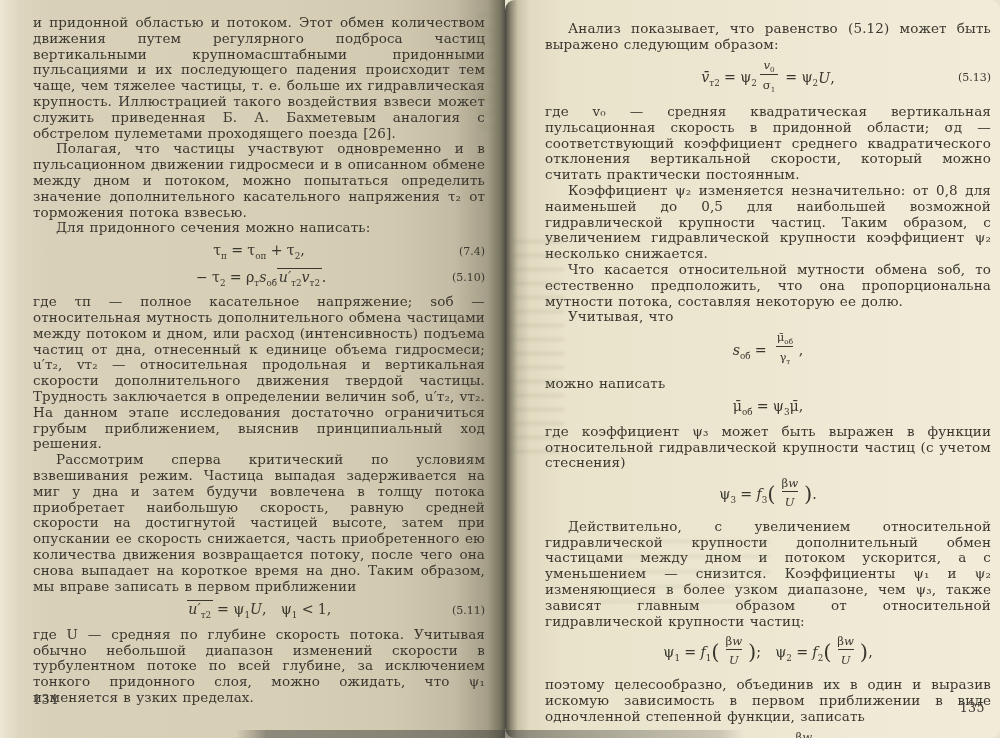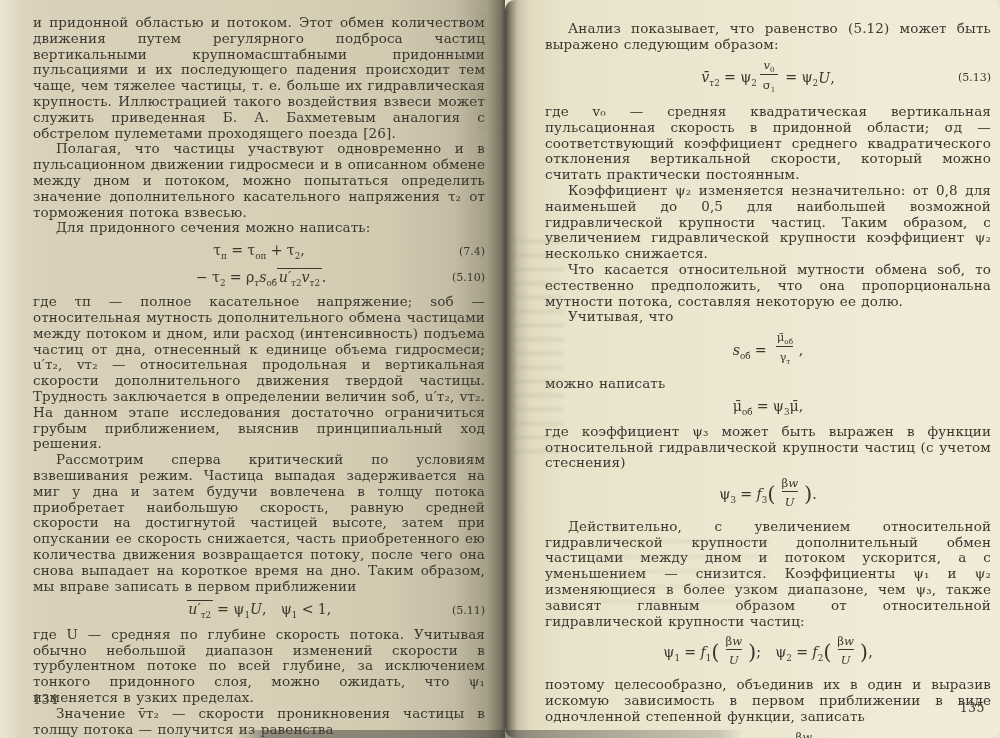--- a/index.html
+++ b/index.html
@@ -60,21 +60,20 @@
     <div class="content content-left">
         <p class="para">и придонной областью и потоком. Этот обмен количеством движения путем регулярного подброса частиц вертикальными крупномасштабными придонными пульсациями и их последующего падения происходит тем чаще, чем тяжелее частицы, т. е. больше их гидравлическая крупность. Иллюстрацией такого воздействия взвеси может служить приведенная Б. А. Бахметевым аналогия с обстрелом пулеметами проходящего поезда [26].</p>
         <p class="para indent">Полагая, что частицы участвуют одновременно и в пульсационном движении гидросмеси и в описанном обмене между дном и потоком, можно попытаться определить значение дополнительного касательного напряжения τ₂ от торможения потока взвесью.</p>
         <p class="para indent">Для придонного сечения можно написать:</p>
         <div class="eqrow"><span class="eqc"><span class="mv mrm">τ<span class="msub">п</span></span><span class="mop">=</span><span class="mv mrm">τ<span class="msub">оп</span></span><span class="mop">+</span><span class="mv mrm">τ<span class="msub">2</span></span><span class="mtx">,</span></span><span class="eqn">(7.4)</span></div>
         <div class="eqrow"><span class="eqc"><span class="mop">−</span><span class="mv mrm">τ<span class="msub">2</span></span><span class="mop">=</span><span class="mv mrm">ρ<span class="msub">т</span></span><span class="mv">s<span class="msub">об</span></span><span class="mbar"><span class="mv">u′<span class="msub">т2</span></span><span class="mv">v<span class="msub">т2</span></span></span><span class="mtx">.</span></span><span class="eqn">(5.10)</span></div>
         <p class="para">где τп — полное касательное напряжение; sоб — относительная мутность дополнительного обмена частицами между потоком и дном, или расход (интенсивность) подъема частиц от дна, отнесенный к единице объема гидросмеси; u′т₂, vт₂ — относительная продольная и вертикальная скорости дополнительного движения твердой частицы. Трудность заключается в определении величин sоб, u′т₂, vт₂. На данном этапе исследования достаточно ограничиться грубым приближением, выяснив принципиальный ход решения.</p>
         <p class="para indent">Рассмотрим сперва критический по условиям взвешивания режим. Частица выпадая задерживается на миг у дна и затем будучи вовлечена в толщу потока приобретает наибольшую скорость, равную средней скорости на достигнутой частицей высоте, затем при опускании ее скорость снижается, часть приобретенного ею количества движения возвращается потоку, после чего она снова выпадает на короткое время на дно. Таким образом, мы вправе записать в первом приближении</p>
         <div class="eqrow"><span class="eqc"><span class="mbar"><span class="mv">u′<span class="msub">т2</span></span></span><span class="mop">=</span><span class="mv mrm">ψ<span class="msub">1</span></span><span class="mv">U</span><span class="mtx">,</span><span class="msp" style="width: 1em;"></span><span class="mv mrm">ψ<span class="msub">1</span></span><span class="mop">&lt;</span><span class="mtx">1</span><span class="mtx">,</span></span><span class="eqn">(5.11)</span></div>
         <p class="para">где U — средняя по глубине скорость потока. Учитывая обычно небольшой диапазон изменений скорости в турбулентном потоке по всей глубине, за исключением тонкого придонного слоя, можно ожидать, что ψ₁ изменяется в узких пределах.</p>
-        <p class="para indent">Значение v̄т₂ — скорости проникновения частицы в толщу потока — получится из равенства</p>
       </div>
     <div class="pagenum pagenum-left">134</div>
     <div class="ghost g1"></div>
   </div>
 
   <div class="page page-right">
     <div class="content content-right">
         <p class="para indent">Анализ показывает, что равенство (5.12) может быть выражено следующим образом:</p>
         <div class="eqrow"><span class="eqc"><span class="mv">v̄<span class="msub">т2</span></span><span class="mop">=</span><span class="mv mrm">ψ<span class="msub">2</span></span><span class="mfr">
               <span class="mfn"><span class="mv">v<span class="msub">0</span></span></span>

